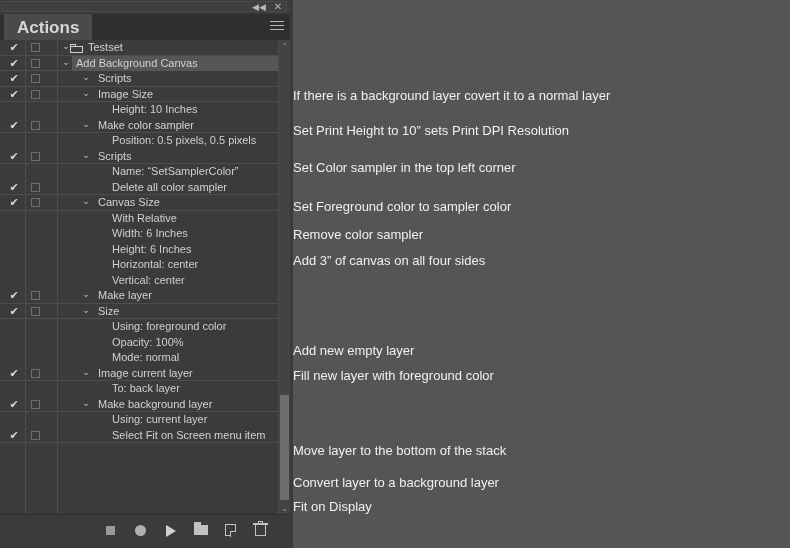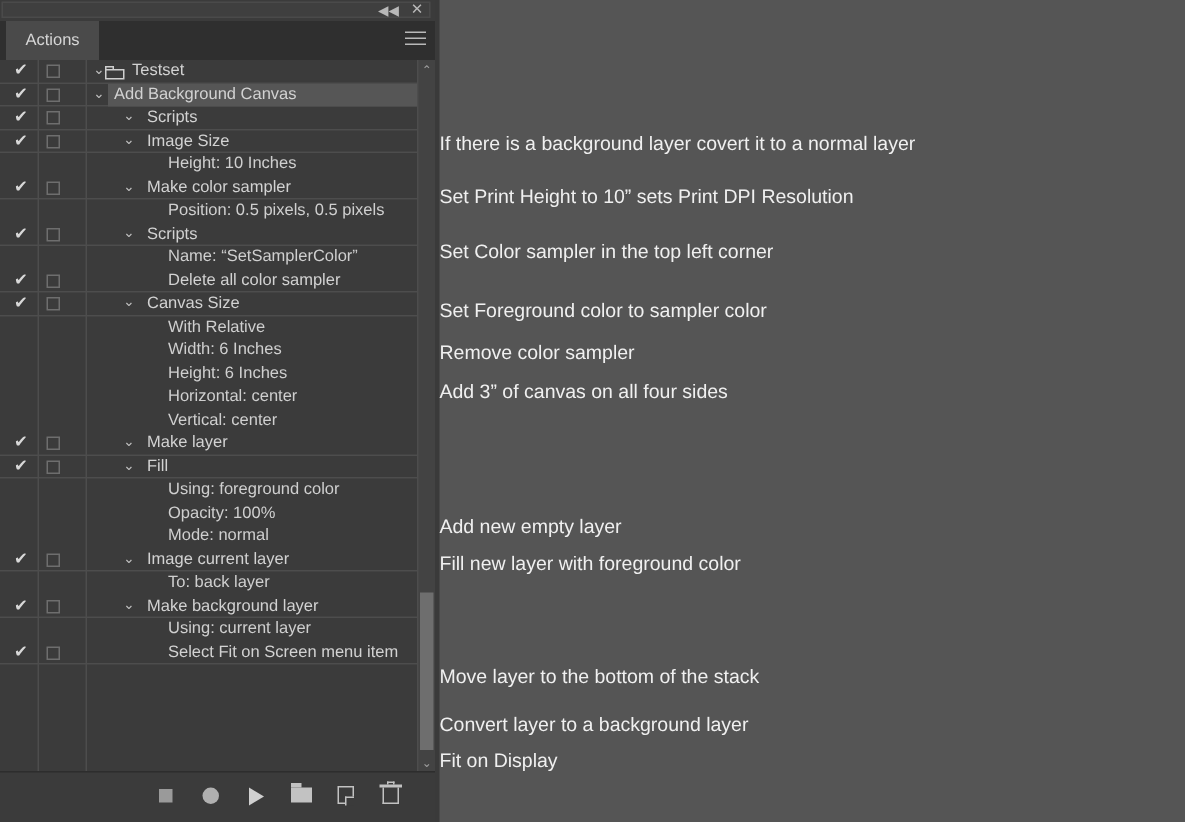--- a/index.html
+++ b/index.html
@@ -68,22 +68,22 @@
     width: 290px; height: 26px;
     background: #2f2f2f;
   }
   #tab-actions {
     position: absolute;
     left: 4px; top: 0;
     height: 26px;
     padding: 0 13px;
     background: #4a4a4a;
     color: #d6d6d6;
-    font-size: 11px;
-    font-weight: normal;
+    font-size: 17px;
+    font-weight: bold;
     line-height: 27px;
     cursor: pointer;
     box-sizing: border-box;
   }
   #panel-menu-btn {
     position: absolute;
     right: 6px; top: 7px;
     width: 14px; height: 12px;
     cursor: pointer;
   }
@@ -431,21 +431,21 @@
           <div class="row cmd" style="height: 15.5px;">
             <div class="check">✔</div>
             <div class="togglebox"></div>
             <div class="chev" style="left: 80px;">⌄</div>
             <div class="lbl" style="left: 98px;">Make layer</div>
           </div>
           <div class="row cmd" style="height: 15.5px;">
             <div class="check">✔</div>
             <div class="togglebox"></div>
             <div class="chev" style="left: 80px;">⌄</div>
-            <div class="lbl" style="left: 98px;">Fill</div>
+            <div class="lbl" style="left: 98px;">Size</div>
           </div>
           <div class="row detail" style="height: 15.5px;">
             <div class="lbl" style="left: 112px;">Using: foreground color</div>
           </div>
           <div class="row detail" style="height: 15.5px;">
             <div class="lbl" style="left: 112px;">Opacity: 100%</div>
           </div>
           <div class="row detail" style="height: 15.5px;">
             <div class="lbl" style="left: 112px;">Mode: normal</div>
           </div>

